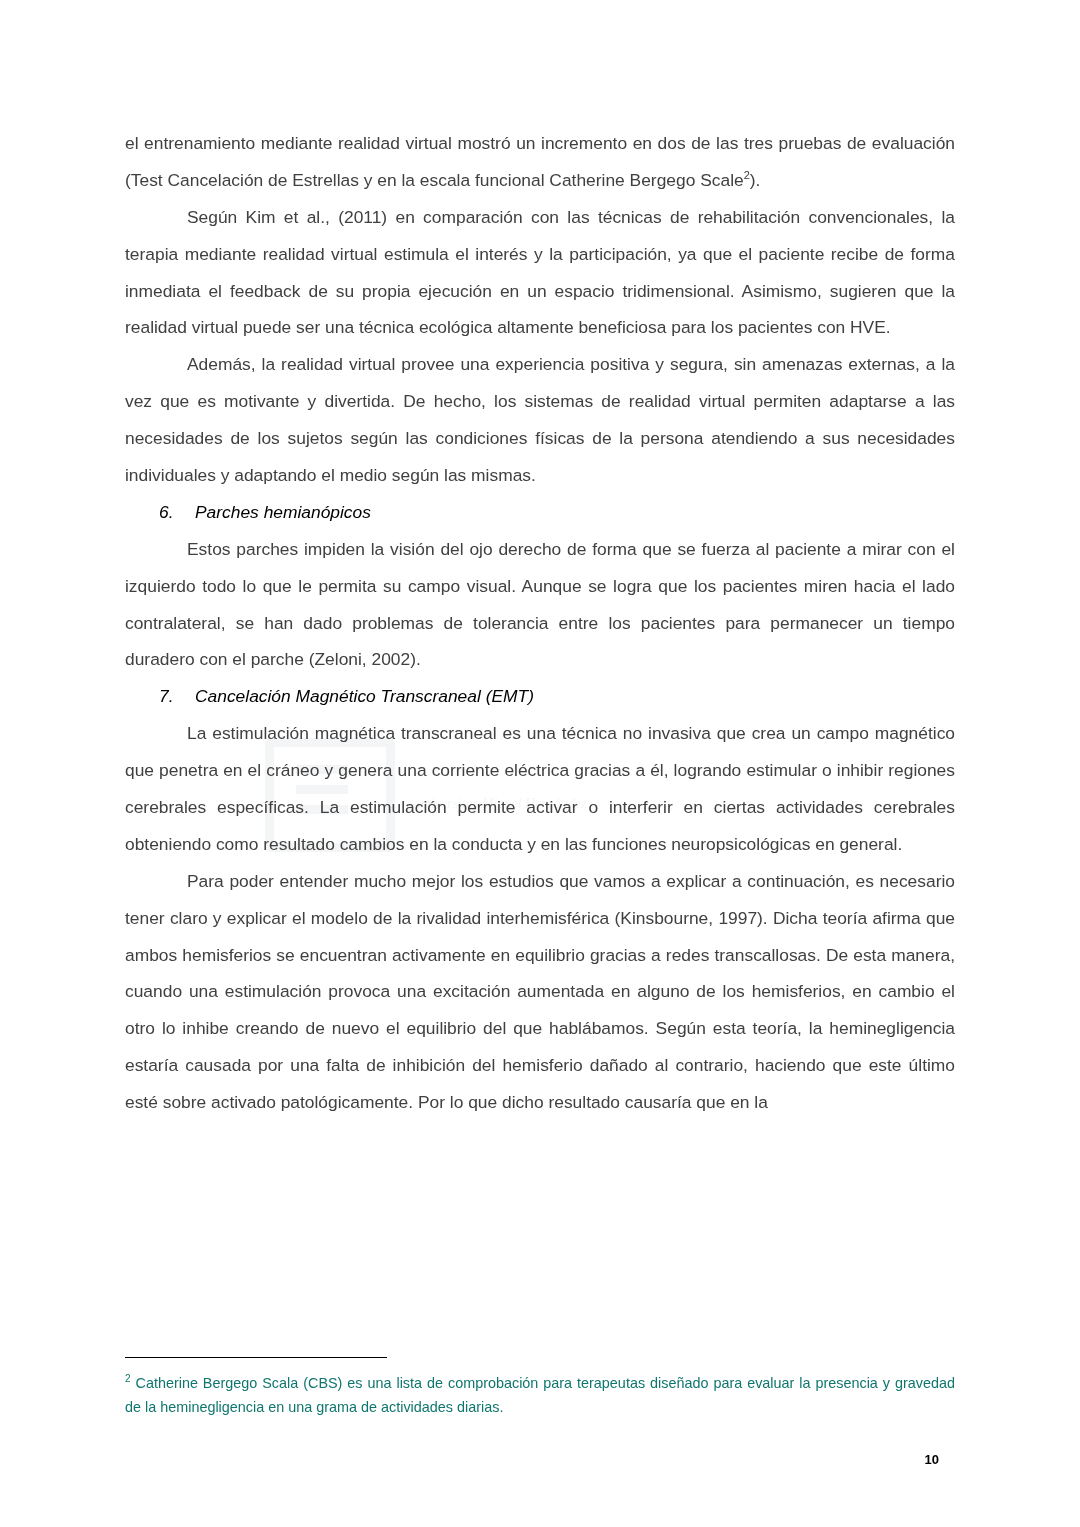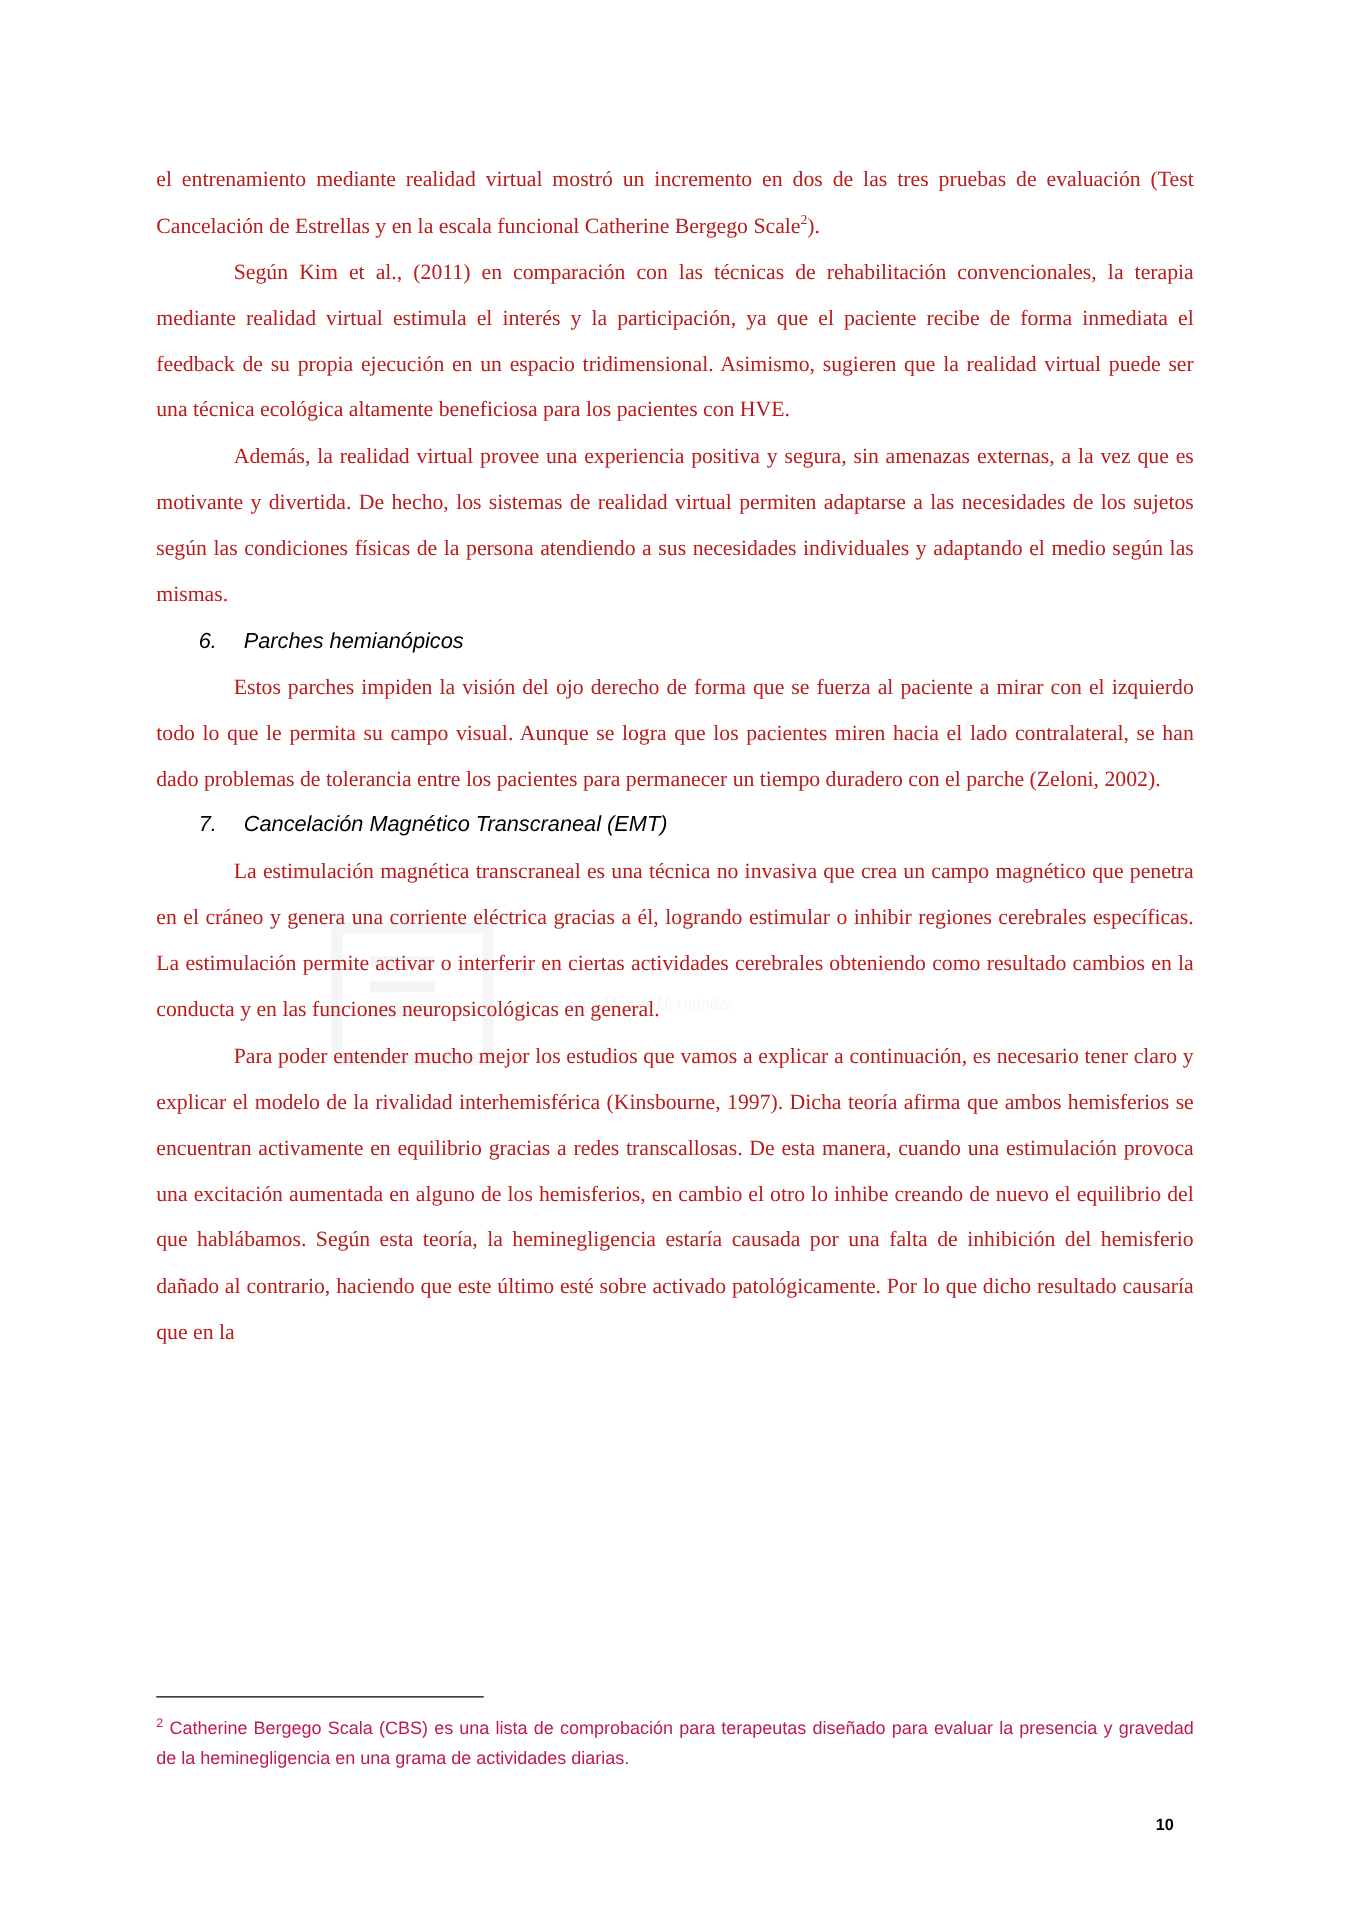--- a/index.html
+++ b/index.html
@@ -73,22 +73,21 @@
   }
   .content {
     position: relative;
     z-index: 2;
   }
   p {
     margin: 0 0 0 0;
     font-size: 17.4px;
     line-height: 2.12;
     text-align: justify;
-    color: #b91c1c;
-    font-family: Liberation Serif, serif;
+    color: #404040;
   }
   p.indent {
     text-indent: 62px;
   }
   sup {
     font-size: 11px;
     vertical-align: super;
     line-height: 0;
   }
   .list-item {
@@ -116,21 +115,21 @@
   .footnote-rule {
     width: 262px;
     height: 1px;
     background: #000;
     margin-bottom: 14px;
   }
   .footnote-text {
     font-size: 14.4px;
     line-height: 1.62;
     text-align: justify;
-    color: #be185d;
+    color: #0f766e;
   }
   .footnote-text sup {
     font-size: 10px;
   }
   .page-number {
     position: absolute;
     right: 141px;
     bottom: 60px;
     font-size: 13px;
     z-index: 2;

